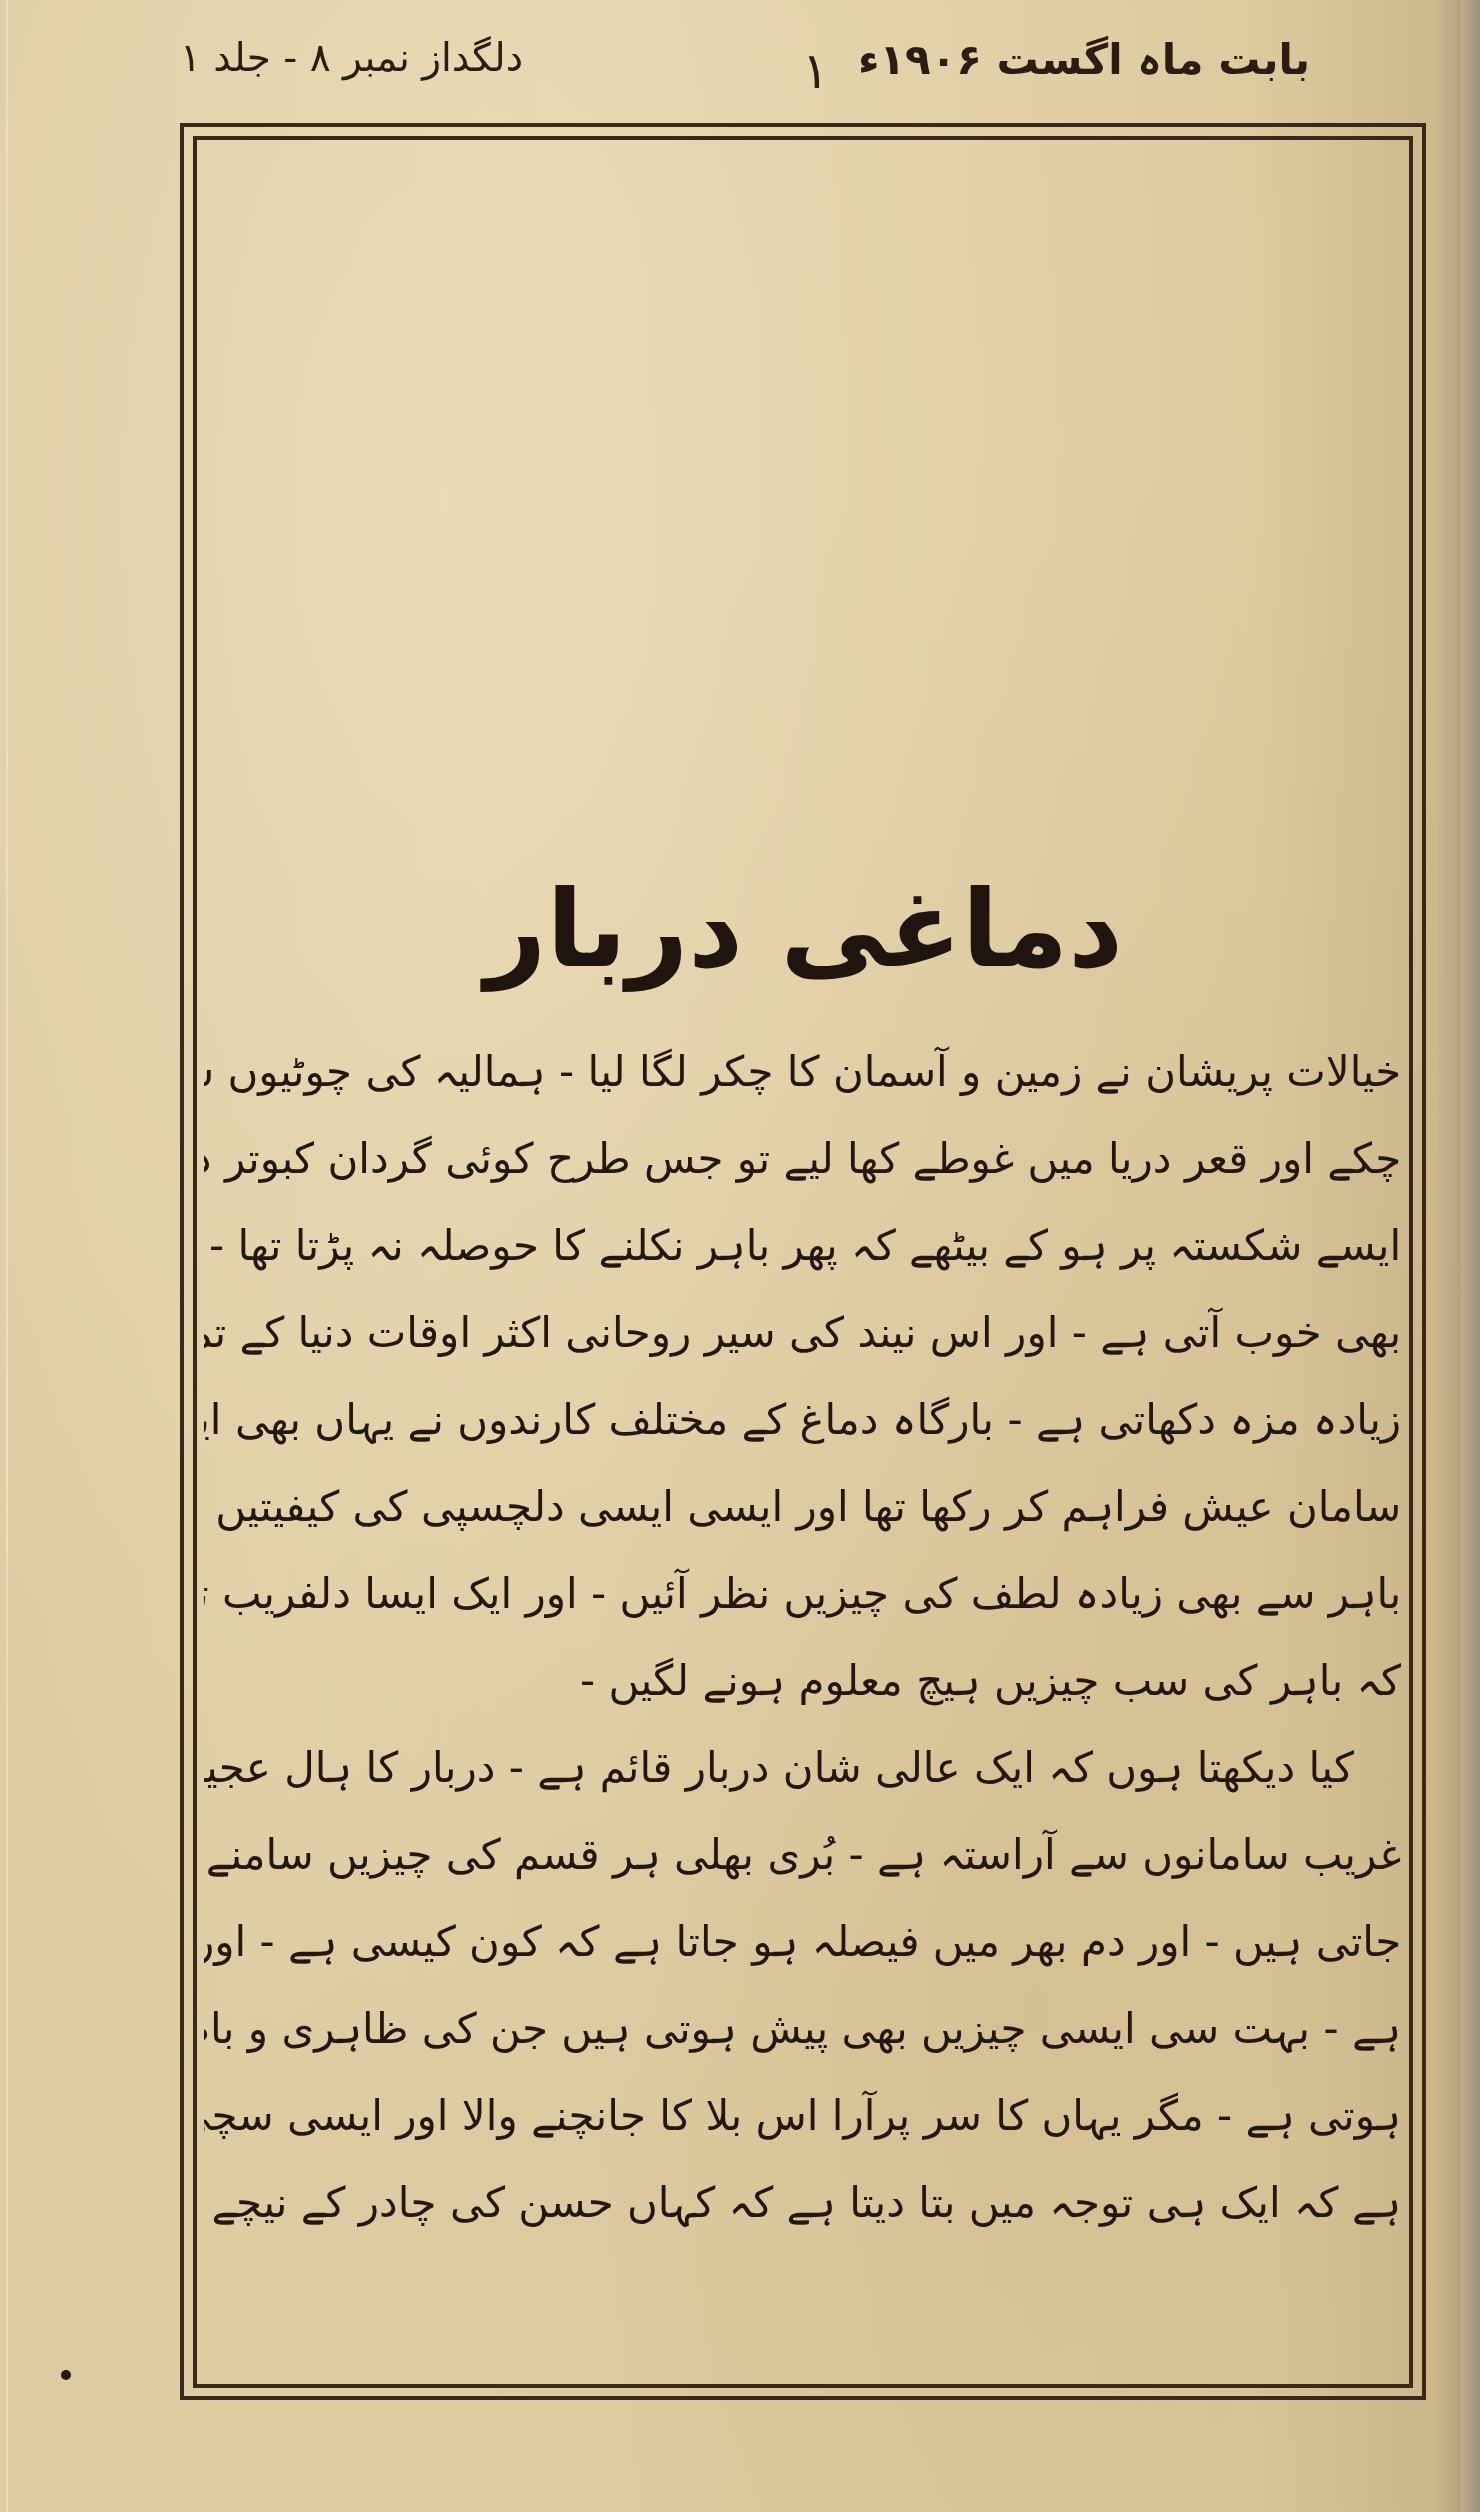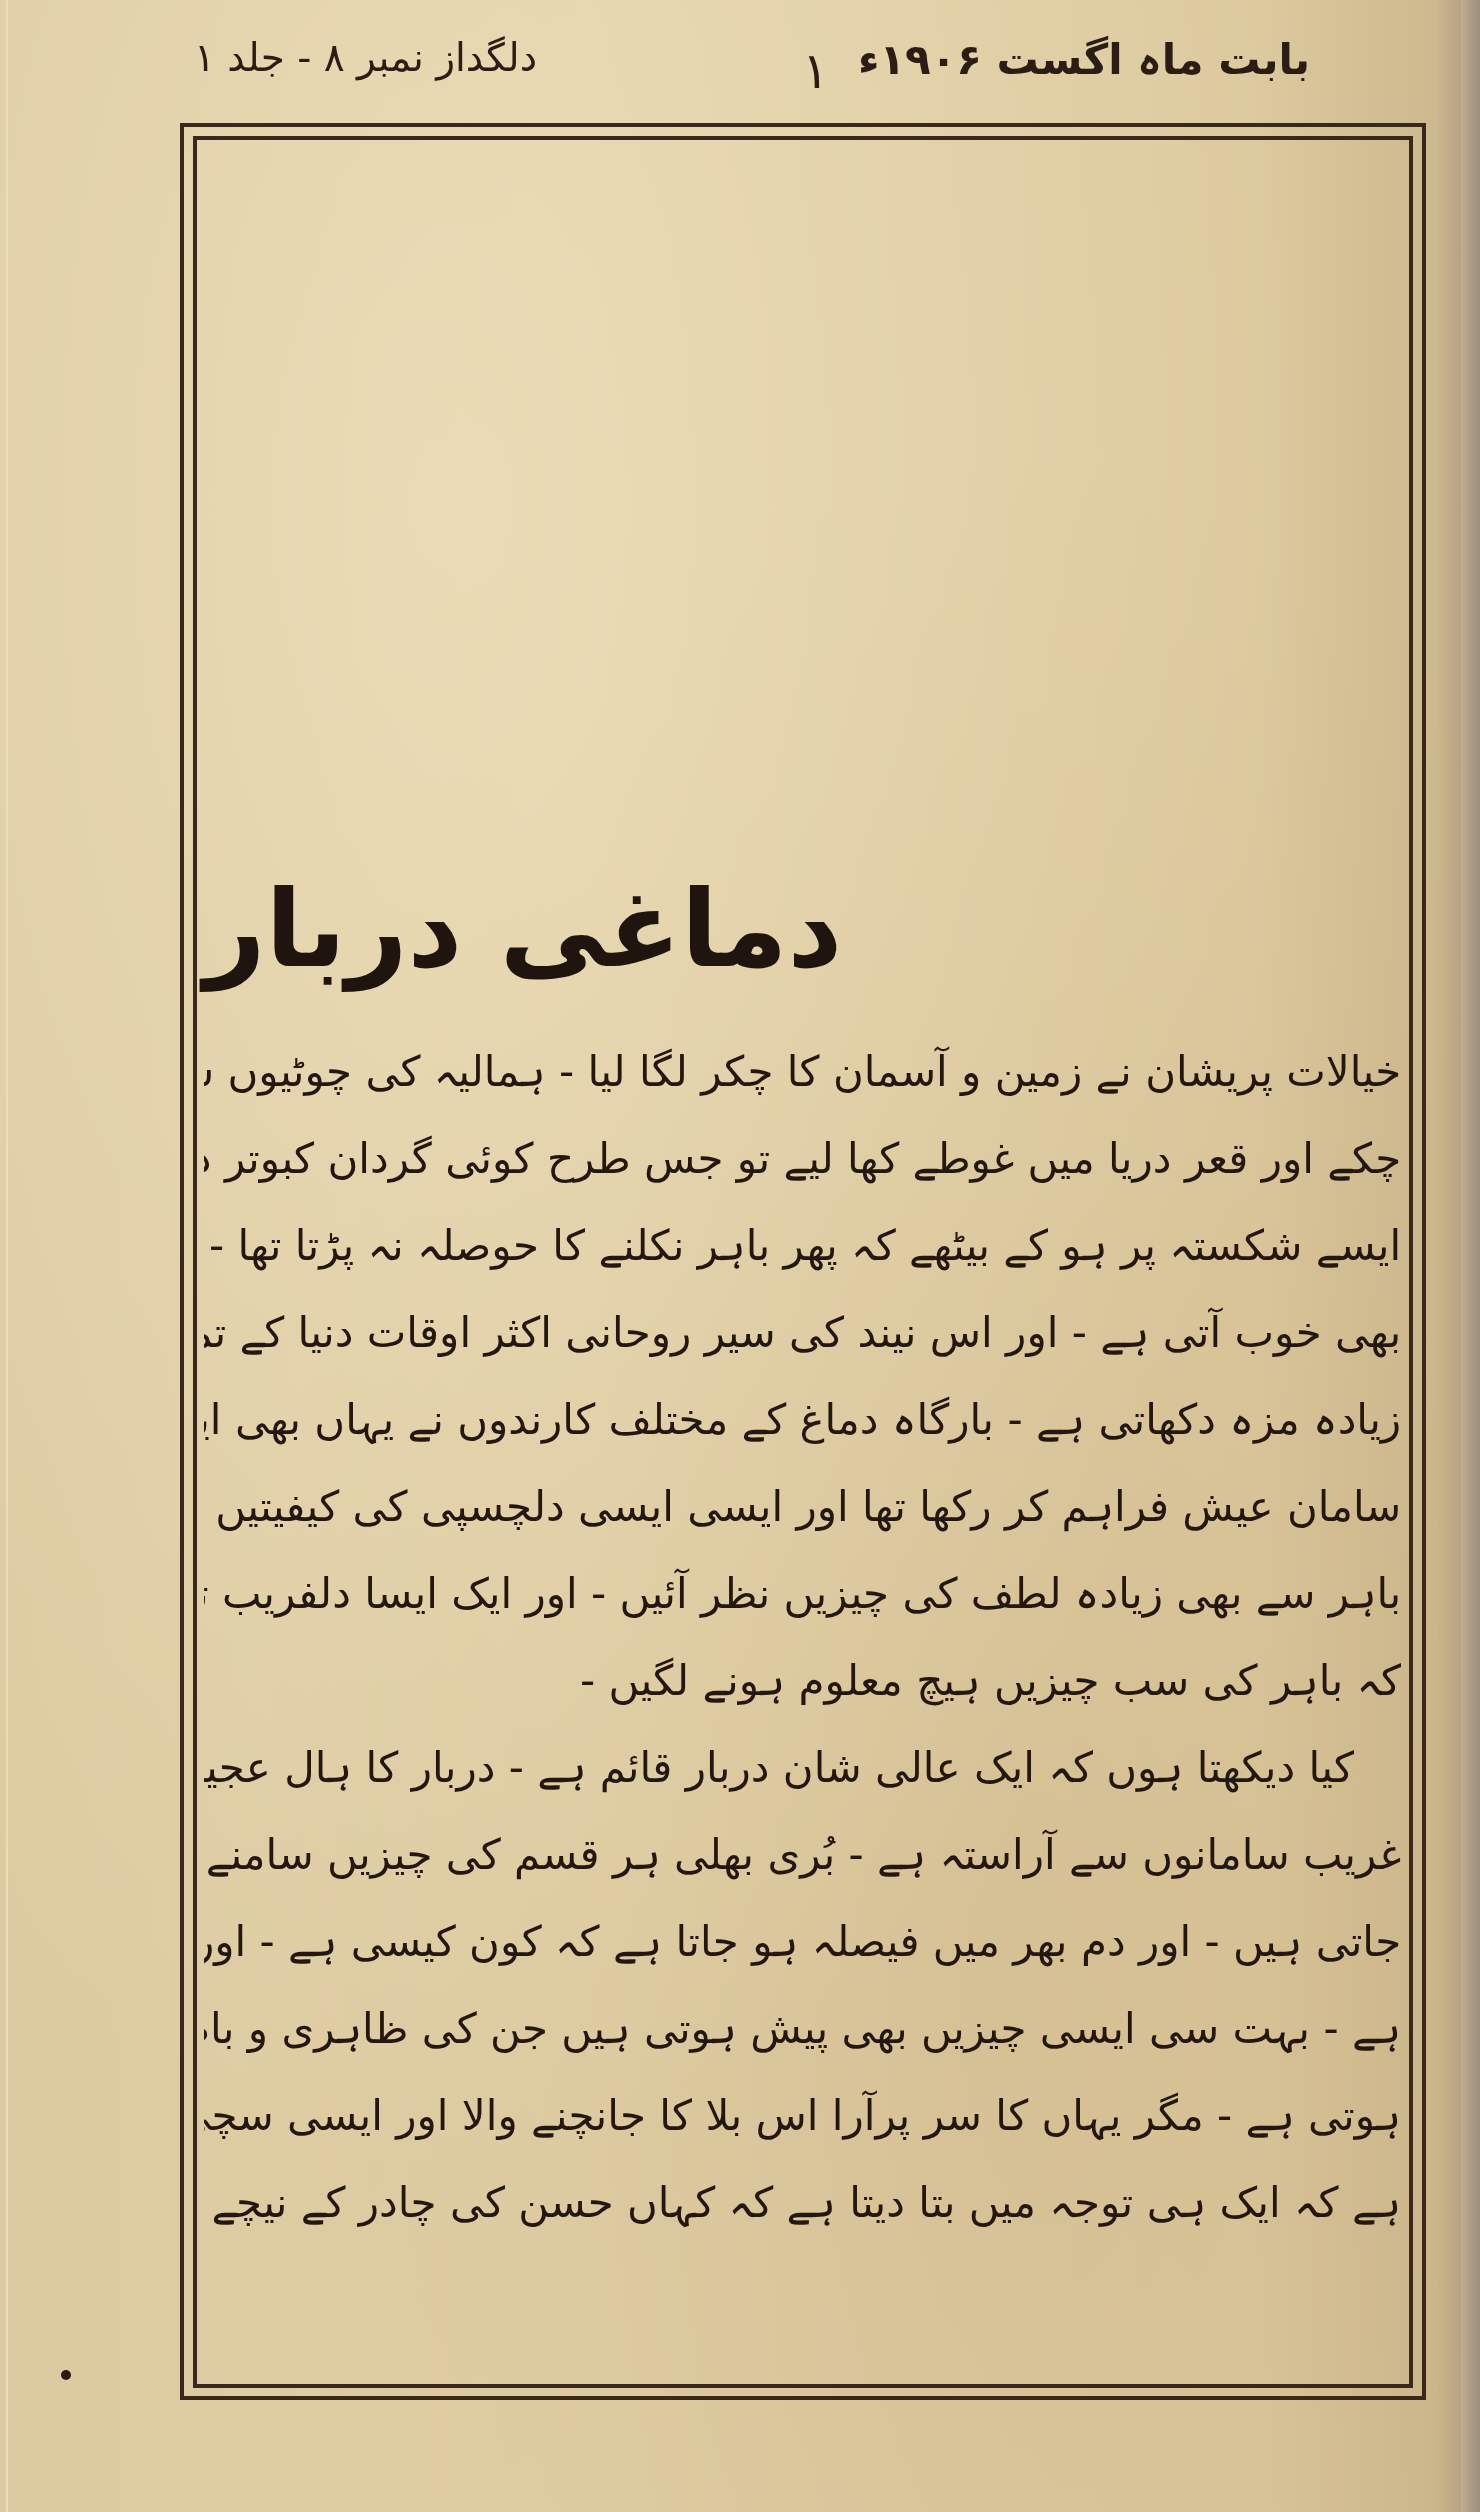--- a/index.html
+++ b/index.html
@@ -33,40 +33,40 @@
       position: absolute; right: 115px; top: 13px;
       font-family: "DejaVu Sans", sans-serif; font-size: 42px; color: #2b1d14;
       direction: rtl; white-space: nowrap; font-weight: bold;
     }
     .hdr-center {
       position: absolute; left: 623px; top: 20px;
       font-family: "DejaVu Serif", serif; font-size: 50px; color: #2b1d14;
       direction: rtl;
     }
     .hdr-left {
-      position: absolute; left: 15px; top: 13px;
+      position: absolute; left: 1px; top: 13px;
       font-family: "DejaVu Sans", sans-serif; font-size: 39px; color: #2b1d14;
       direction: rtl; white-space: nowrap;
     }
     
     .frame-outer {
       position: absolute; left: 180px; top: 123px; width: 1246px; height: 2277px;
       border: 4.3px solid #3a281c; box-sizing: border-box;
     }
     .frame-inner {
       position: absolute; left: 193px; top: 136px; width: 1220px; height: 2252px;
       border: 4.3px solid #3a281c; box-sizing: border-box;
     }
     
     .content {
       position: absolute; left: 204px; top: 147px; width: 1200px; height: 2231px;
       direction: rtl;
     }
     .title {
-      position: absolute; top: 720px; left: 0; right: 0; text-align: left;
+      position: absolute; top: 720px; left: 0; right: 0; text-align: center;
       font-family: "DejaVu Sans", sans-serif; font-weight: bold;
       font-size: 107px; color: #1f140e; letter-spacing: 7.2px;
     }
     .body-text {
       position: absolute; top: 881px; left: 0; right: 0;
       direction: rtl;
     }
     .line {
       height: 87px; line-height: 87px;
       font-family: "DejaVu Sans", sans-serif; font-size: 42px; color: #24170f;

